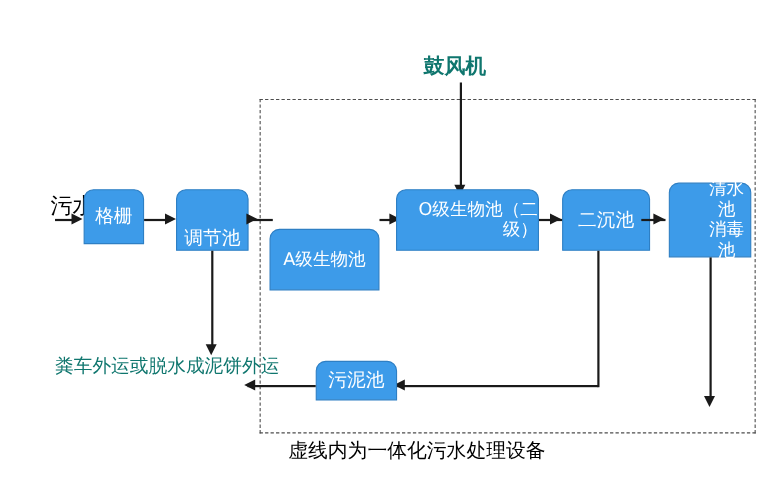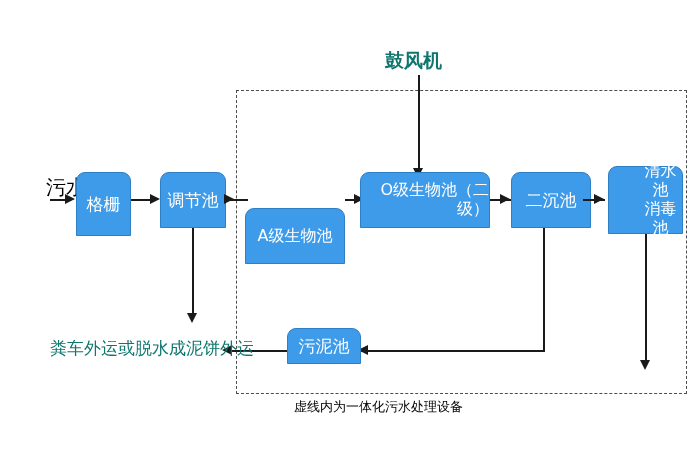--- a/index.html
+++ b/index.html
@@ -92,27 +92,27 @@
   <div class="dashbox" style="left:236px; top:90px; width:449px; height:302px;"></div>
 
   <div class="label blue" style="left:385px; top:50px; font-size:19px; font-weight:bold;">鼓风机</div>
   <div class="vline" style="left:418px; top:75px; height:95px;"></div>
   <div class="arrow-d" style="left:413px; top:168px;"></div>
 
   <div class="label black" style="left:6px; top:176px; font-size:20px;">污水</div>
   <div class="hline" style="left:50px; top:199px; width:18px;"></div>
   <div class="arrow-r" style="left:65px; top:194px;"></div>
 
-  <div class="node" style="left:76px; top:172px; width:55px; height:64px; font-size:17px;">
+  <div class="node" style="left:76px; top:172px; width:55px; height:50px; font-size:17px;">
     <span>格栅</span>
   </div>
   <div class="hline" style="left:131px; top:199px; width:22px;"></div>
   <div class="arrow-r" style="left:150px; top:194px;"></div>
 
-  <div class="node" style="left:160px; top:172px; width:66px; height:56px; font-size:17px;">
+  <div class="node" style="left:160px; top:172px; width:66px; height:56px; font-size:17px;align-items:flex-end;">
     <span>调节池</span>
   </div>
   <div class="hline" style="left:226px; top:199px; width:22px;"></div>
   <div class="arrow-r" style="left:224px; top:194px;"></div>
 
   <div class="vline" style="left:192px; top:228px; height:87px;"></div>
   <div class="arrow-d" style="left:187px; top:313px;"></div>
 
   <div class="node" style="left:245px; top:172px; width:100px; height:56px; font-size:16px;margin-top:36px;">
     <span>A级生物池</span>
@@ -142,18 +142,18 @@
   </div>
   <div class="vline" style="left:645px; top:234px; height:128px;"></div>
   <div class="arrow-d" style="left:640px; top:360px;"></div>
 
   <div class="node" style="left:287px; top:328px; width:74px; height:36px; font-size:17px;">
     <span>污泥池</span>
   </div>
   <div class="hline" style="left:225px; top:350px; width:62px;"></div>
   <div class="arrow-l" style="left:222px; top:345px;"></div>
 
-  <div class="label blue" style="left:50px; top:340px; font-size:17px;font-family:Liberation Serif, serif;">粪车外运或脱水成泥饼外运</div>
+  <div class="label blue" style="left:50px; top:324px; font-size:17px;">粪车外运或脱水成泥饼外运</div>
 
-  <div class="label black" style="left:254px; top:400px; font-size:13px;">虚线内为一体化污水处理设备</div>
+  <div class="label black" style="left:222px; top:400px; font-size:18px;">虚线内为一体化污水处理设备</div>
 
 
 </div>
 
 </body></html>

